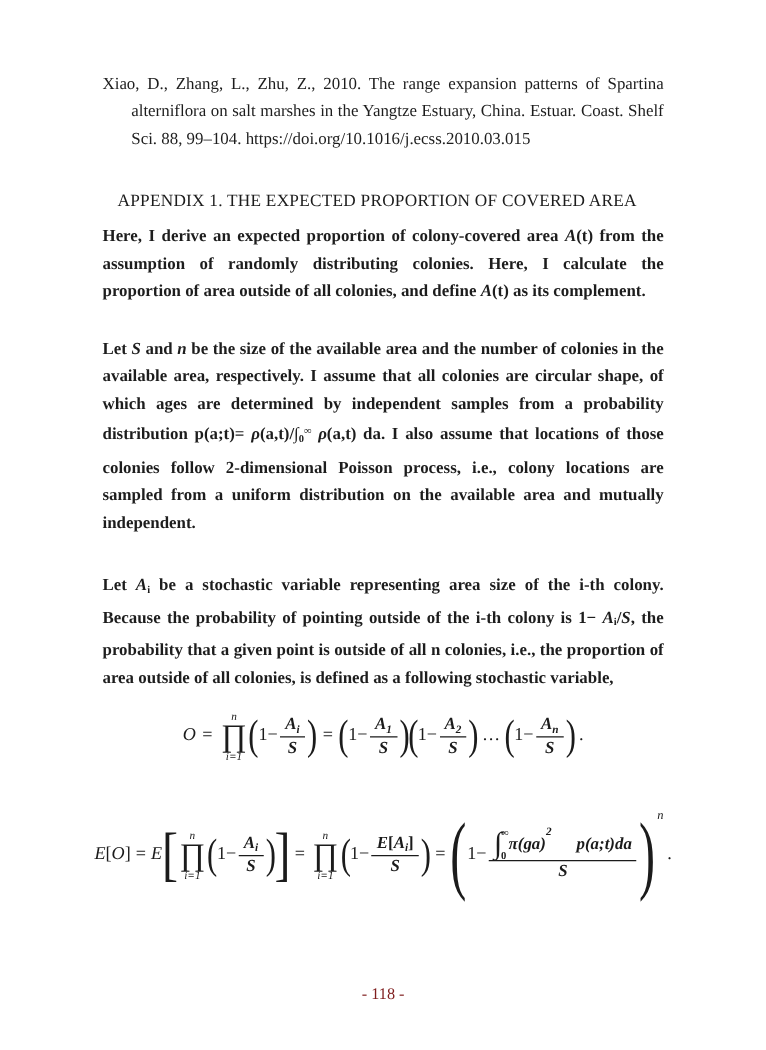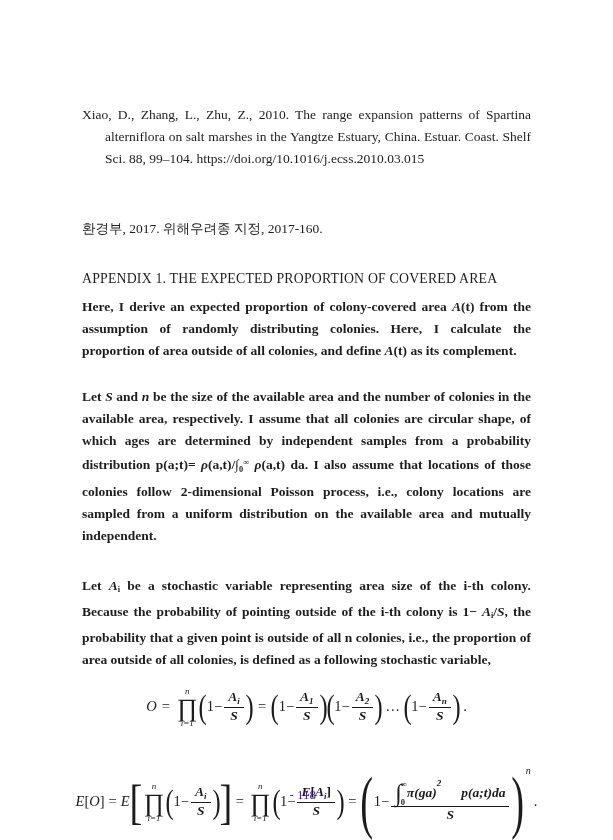--- a/index.html
+++ b/index.html
@@ -10,24 +10,24 @@
     background:#ffffff;
     box-sizing:border-box;
     padding:56px 82px 0 82px;
     font-family:"Liberation Serif","DejaVu Serif",serif;
     font-size:13.5px;
     line-height:22px;
     color:#1d1d1d;
     overflow:hidden;
   }
   p{margin:0;}
-  .ref{text-align:justify;margin-top:48px;}
+  .ref{text-align:justify;}
   .ref.hanging{padding-left:23px;text-indent:-23px;}
   .heading{
-    margin:28px 0 6px 0;
+    margin:28px 0 6px 12px;
     font-size:13.8px;
     font-weight:normal;
     letter-spacing:0.2px;
     text-align:justify;
   }
   .para{text-align:justify;font-weight:bold;}
   .gap24{margin-top:24px;}
   .gap16{margin-top:28px;}
   
   .seg-i{font-style:italic;}
@@ -63,31 +63,30 @@
   .intwrap{display:inline-flex;align-items:center;vertical-align:middle;}
   .isym{font-size:24px;line-height:1;font-style:normal;}
   .ilims{display:inline-flex;flex-direction:column;justify-content:space-between;height:26px;font-size:8.5px;font-style:normal;line-height:1;margin-left:-1px;}
   .num3{display:inline-flex;align-items:center;}
   .num3 .msup{align-self:flex-start;margin-top:-2px;}
   .sp{margin-left:20px;}
   .expn{align-self:flex-start;margin:6px 0 0 1px;font-size:10px;font-style:italic;}
   .period{margin-left:3px;}
   .footer{
     position:absolute;left:0;right:0;bottom:34px;
-    text-align:center;font-size:13px;color:#4c1d95;
+    text-align:center;font-size:13px;color:#7f1d1d;
   }
 </style>
 </head>
 <body>
 
 <div class="page">
 
   <section>
     <p class="ref hanging"><span>Xiao, D., Zhang, L., Zhu, Z., 2010. The range expansion patterns of Spartina alterniflora on salt marshes in the Yangtze Estuary, China. Estuar. Coast. Shelf Sci. 88, 99–104. https://doi.org/10.1016/j.ecss.2010.03.015</span></p>
-    <p class="ref"><span>환경부, 2017. 위해우려종 지정, 2017-160.</span></p>
   </section>
 
   <h2 class="heading">APPENDIX 1. THE EXPECTED PROPORTION OF COVERED AREA</h2>
 
   <p class="para"><span>Here, I derive an expected proportion of colony-covered area </span><span class="seg-i">A</span><span>(t) from the assumption of randomly distributing colonies. Here, I calculate the proportion of area outside of all colonies, and define </span><span class="seg-i">A</span><span>(t) as its complement.</span></p>
 
   <p class="para gap24"><span>Let </span><span class="seg-i">S</span><span> and </span><span class="seg-i">n</span><span> be the size of the available area and the number of colonies in the available area, respectively. I assume that all colonies are circular shape, of which ages are determined by independent samples from a probability distribution p(a;t)= </span><span class="seg-i">ρ</span><span>(a,t)/∫</span><span class="seg-sub">0</span><span class="seg-sup">∞</span><span> </span><span class="seg-i">ρ</span><span>(a,t) da. I also assume that locations of those colonies follow 2-dimensional Poisson process, i.e., colony locations are sampled from a uniform distribution on the available area and mutually independent.</span></p>
 
   <p class="para gap16"><span>Let </span><span class="seg-i">A</span><span class="seg-sub">i</span><span> be a stochastic variable representing area size of the i-th colony. Because the probability of pointing outside of the i-th colony is 1− </span><span class="seg-i">A</span><span class="seg-sub">i</span><span>/</span><span class="seg-i">S</span><span>, the probability that a given point is outside of all n colonies, i.e., the proportion of area outside of all colonies, is defined as a following stochastic variable,</span></p>
 

